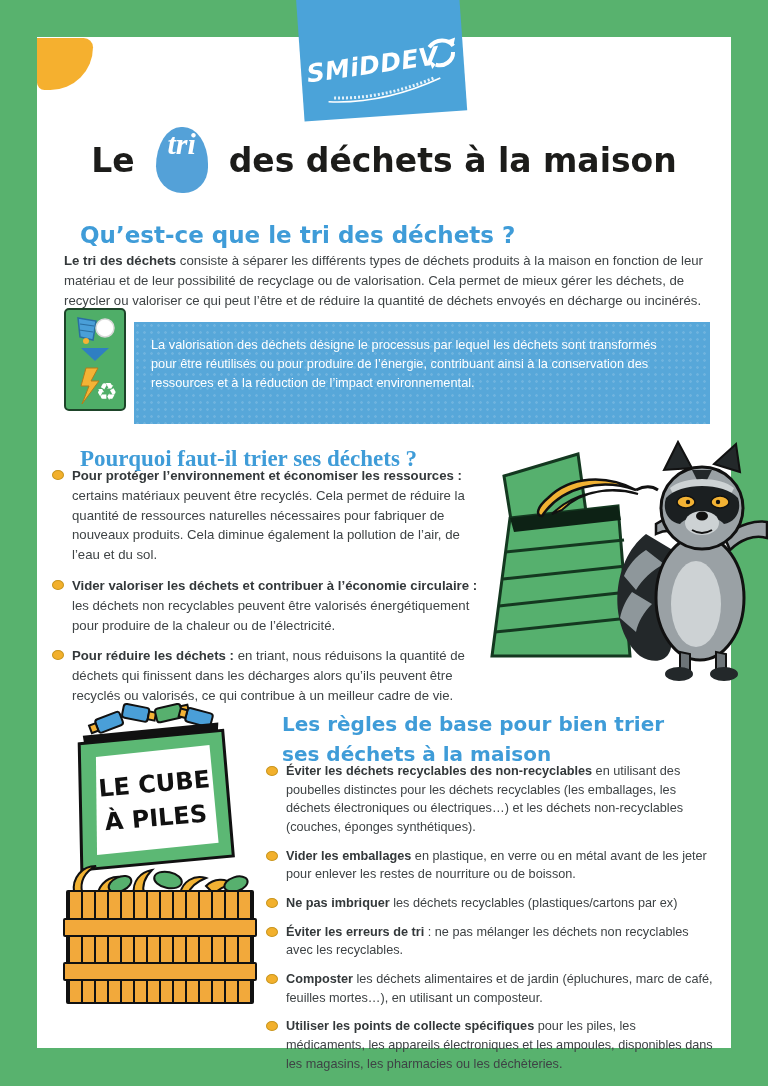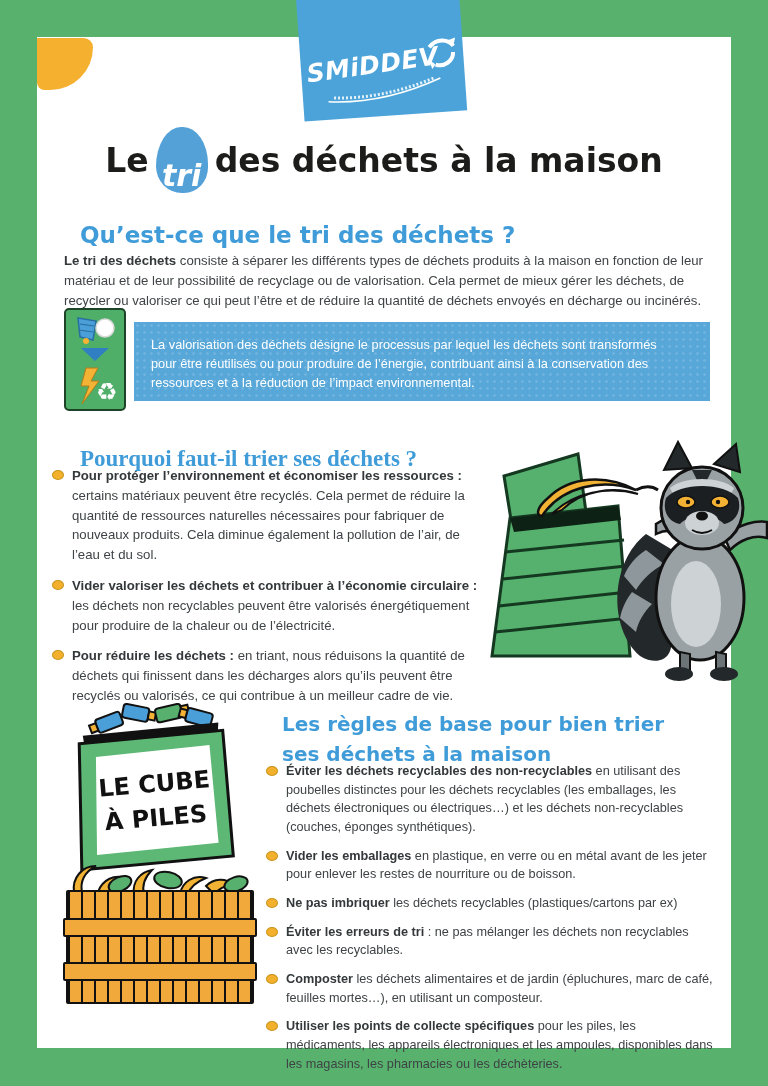--- a/index.html
+++ b/index.html
@@ -24,28 +24,28 @@
   .brand-row{display:flex;align-items:flex-end;transform:rotate(-4deg);}
   .brand{
     color:#ffffff;font-family:"DejaVu Sans",sans-serif;
     font-weight:bold;font-style:italic;font-size:25px;letter-spacing:.5px;line-height:1;
   }
   .logo-arrows{margin-left:-14px;margin-bottom:-2px;}
   .tagline-svg{margin-top:6px;transform:rotate(-4deg);}
   
   .title-row{
     position:absolute;left:37px;top:122px;width:694px;height:76px;
-    display:flex;align-items:center;justify-content:center;gap:7px;
+    display:flex;align-items:center;justify-content:center;gap:21px;
     font-family:"DejaVu Sans",sans-serif;font-weight:bold;font-size:33px;color:#1c1c1a;
     z-index:3;
   }
   .title-egg{
     width:52px;height:66px;background:#54a1d8;flex:0 0 auto;
     border-radius:50% 50% 48% 52% / 62% 58% 40% 42%;
-    display:flex;align-items:flex-end;justify-content:center;
+    display:flex;align-items:flex-start;justify-content:center;font-family:Liberation Serif, serif;
   }
   .title-egg span{color:#fff;font-style:italic;font-size:30px;}
   
   .h-blue{
     position:absolute;font-family:"DejaVu Sans",sans-serif;font-weight:bold;
     color:#3f9cd8;margin:16px;
   }
   .h1sz{font-size:23px;}
   .h2sz{font-size:23px;}
   .h3sz{font-size:20px;line-height:1.5;}
@@ -61,21 +61,21 @@
   .blist2{font-size:13.2px;line-height:1.5;}
   .blist3{font-size:12.7px;line-height:1.47;}
   .blist3 li{margin-bottom:10px;}
   
   .info-card{
     position:absolute;left:64px;top:308px;width:62px;height:103px;z-index:2;
     background:#4fae68;border:2.5px solid #1d4429;border-radius:5px;box-sizing:border-box;
     display:flex;align-items:center;justify-content:center;
   }
   .info-box{
-    position:absolute;left:134px;top:322px;width:576px;height:79px;box-sizing:border-box;
+    position:absolute;left:134px;top:322px;width:576px;height:102px;box-sizing:border-box;
     background:#57a7d9;color:#ffffff;font-size:12.8px;line-height:1.5;
     padding:13px 46px 13px 17px;
     background-image:radial-gradient(rgba(255,255,255,.14) 1px,transparent 1.6px);
     background-size:7px 7px;
   }
   
   .raccoon-wrap{position:absolute;left:478px;top:416px;width:290px;height:268px;z-index:4;}
   .cube-wrap{position:absolute;left:68px;top:690px;width:172px;height:182px;}
   .composter{position:absolute;left:66px;top:862px;width:188px;height:142px;}
   .composter .slats{

